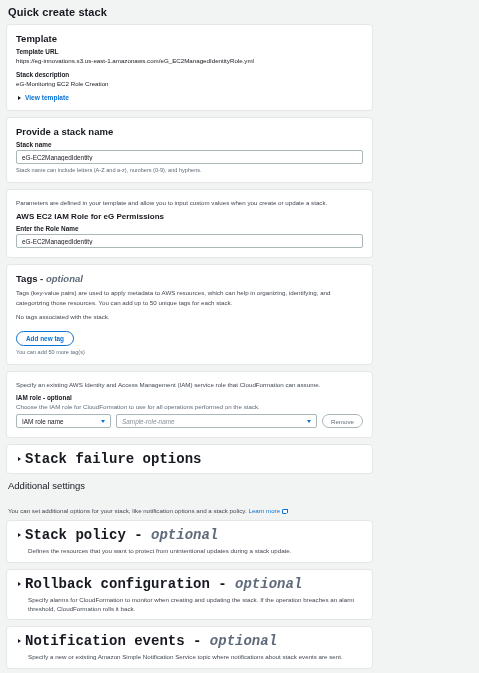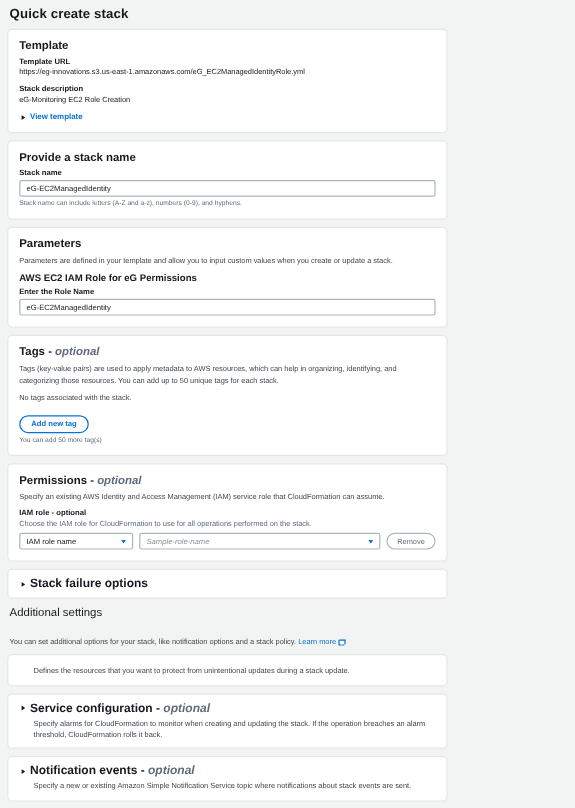--- a/index.html
+++ b/index.html
@@ -59,21 +59,21 @@
   .expander {
     display: flex; align-items: center; gap: 4px;
   }
   .caret {
     width: 0; height: 0;
     border-left: 3.4px solid #16191f;
     border-top: 2.6px solid transparent;
     border-bottom: 2.6px solid transparent;
     flex: none; margin-left: 2px;
   }
-  .expander-label { font-size: 10px; font-weight: bold; color: #16191f; }
+  .expander-label { font-size: 14px; font-weight: bold; color: #16191f; font-family: Liberation Mono, monospace; }
   .expander-label .opt { font-style: italic; color: #5f6b7a; }
   .link-bold { font-size: 6.6px; font-weight: bold; color: #0972d3; }
 
   .section-head {
     font-size: 9.5px; font-weight: normal; color: #16191f;
     margin: 4px 0 16px 2px;
   }
   .section-desc {
     font-size: 6.2px; color: #414750; margin: 0 0 6px 2px;
   }
@@ -143,37 +143,35 @@
   </div>
 
   <div class="card">
     <div class="card-title">Provide a stack name</div>
     <div class="field-label">Stack name</div>
     <input class="input" type="text" value="eG-EC2ManagedIdentity" style="">
     <div class="hint">Stack name can include letters (A-Z and a-z), numbers (0-9), and hyphens.</div>
   </div>
 
   <div class="card">
-    <div class="card-title">Parameters</div>
     <div class="desc">Parameters are defined in your template and allow you to input custom values when you create or update a stack.</div>
     <div class="field-label" style="font-size:8px;margin-bottom:4px;">AWS EC2 IAM Role for eG Permissions</div>
     <div class="field-label">Enter the Role Name</div>
     <input class="input" type="text" value="eG-EC2ManagedIdentity" style="">
   </div>
 
   <div class="card">
     <div class="card-title"><span>Tags - </span><span class="opt">optional</span></div>
     <div class="desc">Tags (key-value pairs) are used to apply metadata to AWS resources, which can help in organizing, identifying, and categorizing those resources. You can add up to 50 unique tags for each stack.</div>
     <div class="desc" style="margin-bottom:6px;">No tags associated with the stack.</div>
     <button class="btn-outline">Add new tag</button>
     <div class="hint">You can add 50 more tag(s)</div>
   </div>
 
   <div class="card">
-    <div class="card-title"><span>Permissions - </span><span class="opt">optional</span></div>
     <div class="desc">Specify an existing AWS Identity and Access Management (IAM) service role that CloudFormation can assume.</div>
     <div class="field-label">IAM role - optional</div>
     <div class="field-sub" style="margin-bottom:4px;">Choose the IAM role for CloudFormation to use for all operations performed on the stack.</div>
     <div class="row">
       <div class="select" style="width:95px;">
         <span>IAM role name</span>
         <span class="chev"></span>
       </div>
       <div class="select placeholder-sel" style="flex:1;">
         <span>Sample-role-name</span>
@@ -190,27 +188,31 @@
     </div>
   </div>
 
   <div class="section-head">Additional settings</div>
   <div class="section-desc">
     <span>You can set additional options for your stack, like notification options and a stack policy.</span>
     <a class="link" href="#"><span>Learn more</span><span class="ext-icon"></span></a>
   </div>
 
   <div class="card tight">
+    <div class="expander">
+      <span class="caret"></span>
+      <span class="expander-label"><span>Stack policy - </span><span class="opt">optional</span></span>
+    </div>
     <div class="desc" style="margin:3px 0 0 12px;">Defines the resources that you want to protect from unintentional updates during a stack update.</div>
   </div>
 
   <div class="card tight">
     <div class="expander">
       <span class="caret"></span>
-      <span class="expander-label"><span>Service configuration - </span><span class="opt">optional</span></span>
+      <span class="expander-label"><span>Rollback configuration - </span><span class="opt">optional</span></span>
     </div>
     <div class="desc" style="margin:3px 0 0 12px;">Specify alarms for CloudFormation to monitor when creating and updating the stack. If the operation breaches an alarm threshold, CloudFormation rolls it back.</div>
   </div>
 
   <div class="card tight">
     <div class="expander">
       <span class="caret"></span>
       <span class="expander-label"><span>Notification events - </span><span class="opt">optional</span></span>
     </div>
     <div class="desc" style="margin:3px 0 0 12px;">Specify a new or existing Amazon Simple Notification Service topic where notifications about stack events are sent.</div>

